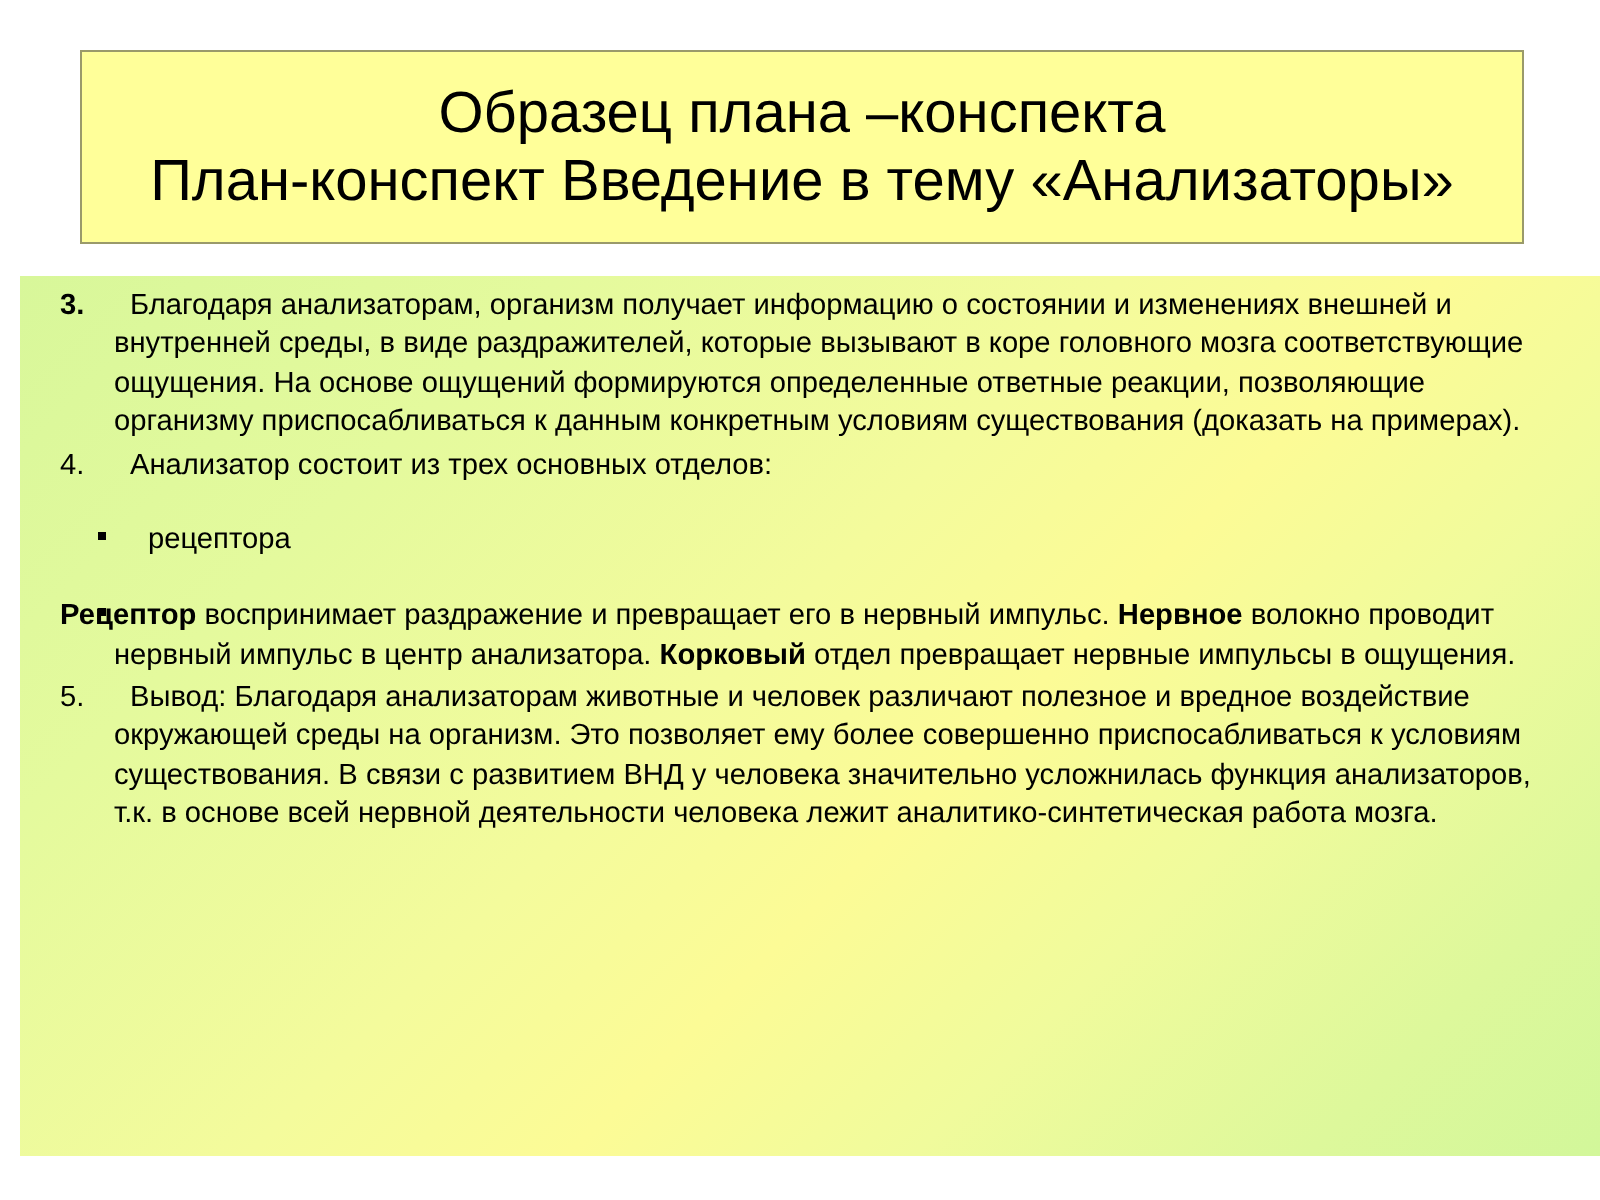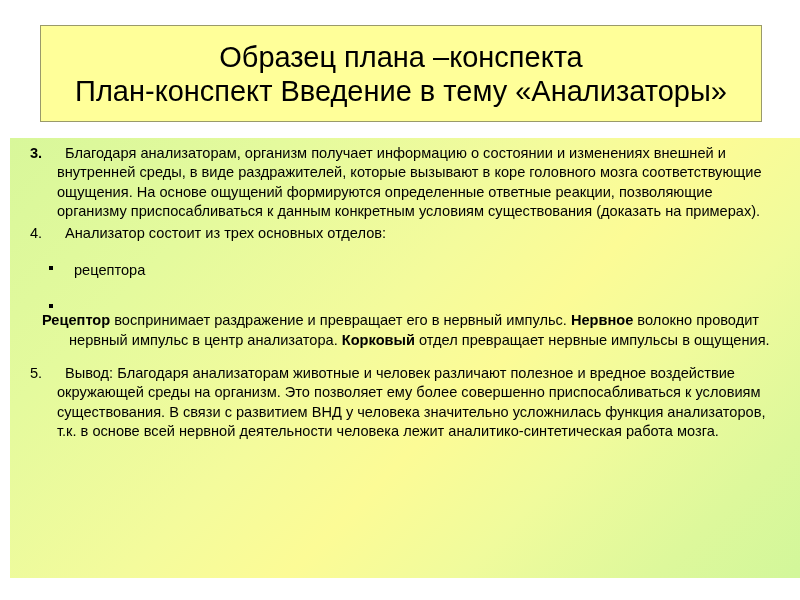--- a/index.html
+++ b/index.html
@@ -111,21 +111,21 @@
     position: absolute;
     left: 13px;
     top: 7px;
     width: 4px;
     height: 4px;
     background: #000000;
   }
 
   
   .hang-para {
-    margin: 12px;
+    margin: 0;
     padding-left: 37px;
     text-indent: -27px;
   }
 
   .sp-2 { height: 2px; }
   .sp-3 { height: 3px; }
 
   b { font-weight: bold; }
 </style>
 </head>

